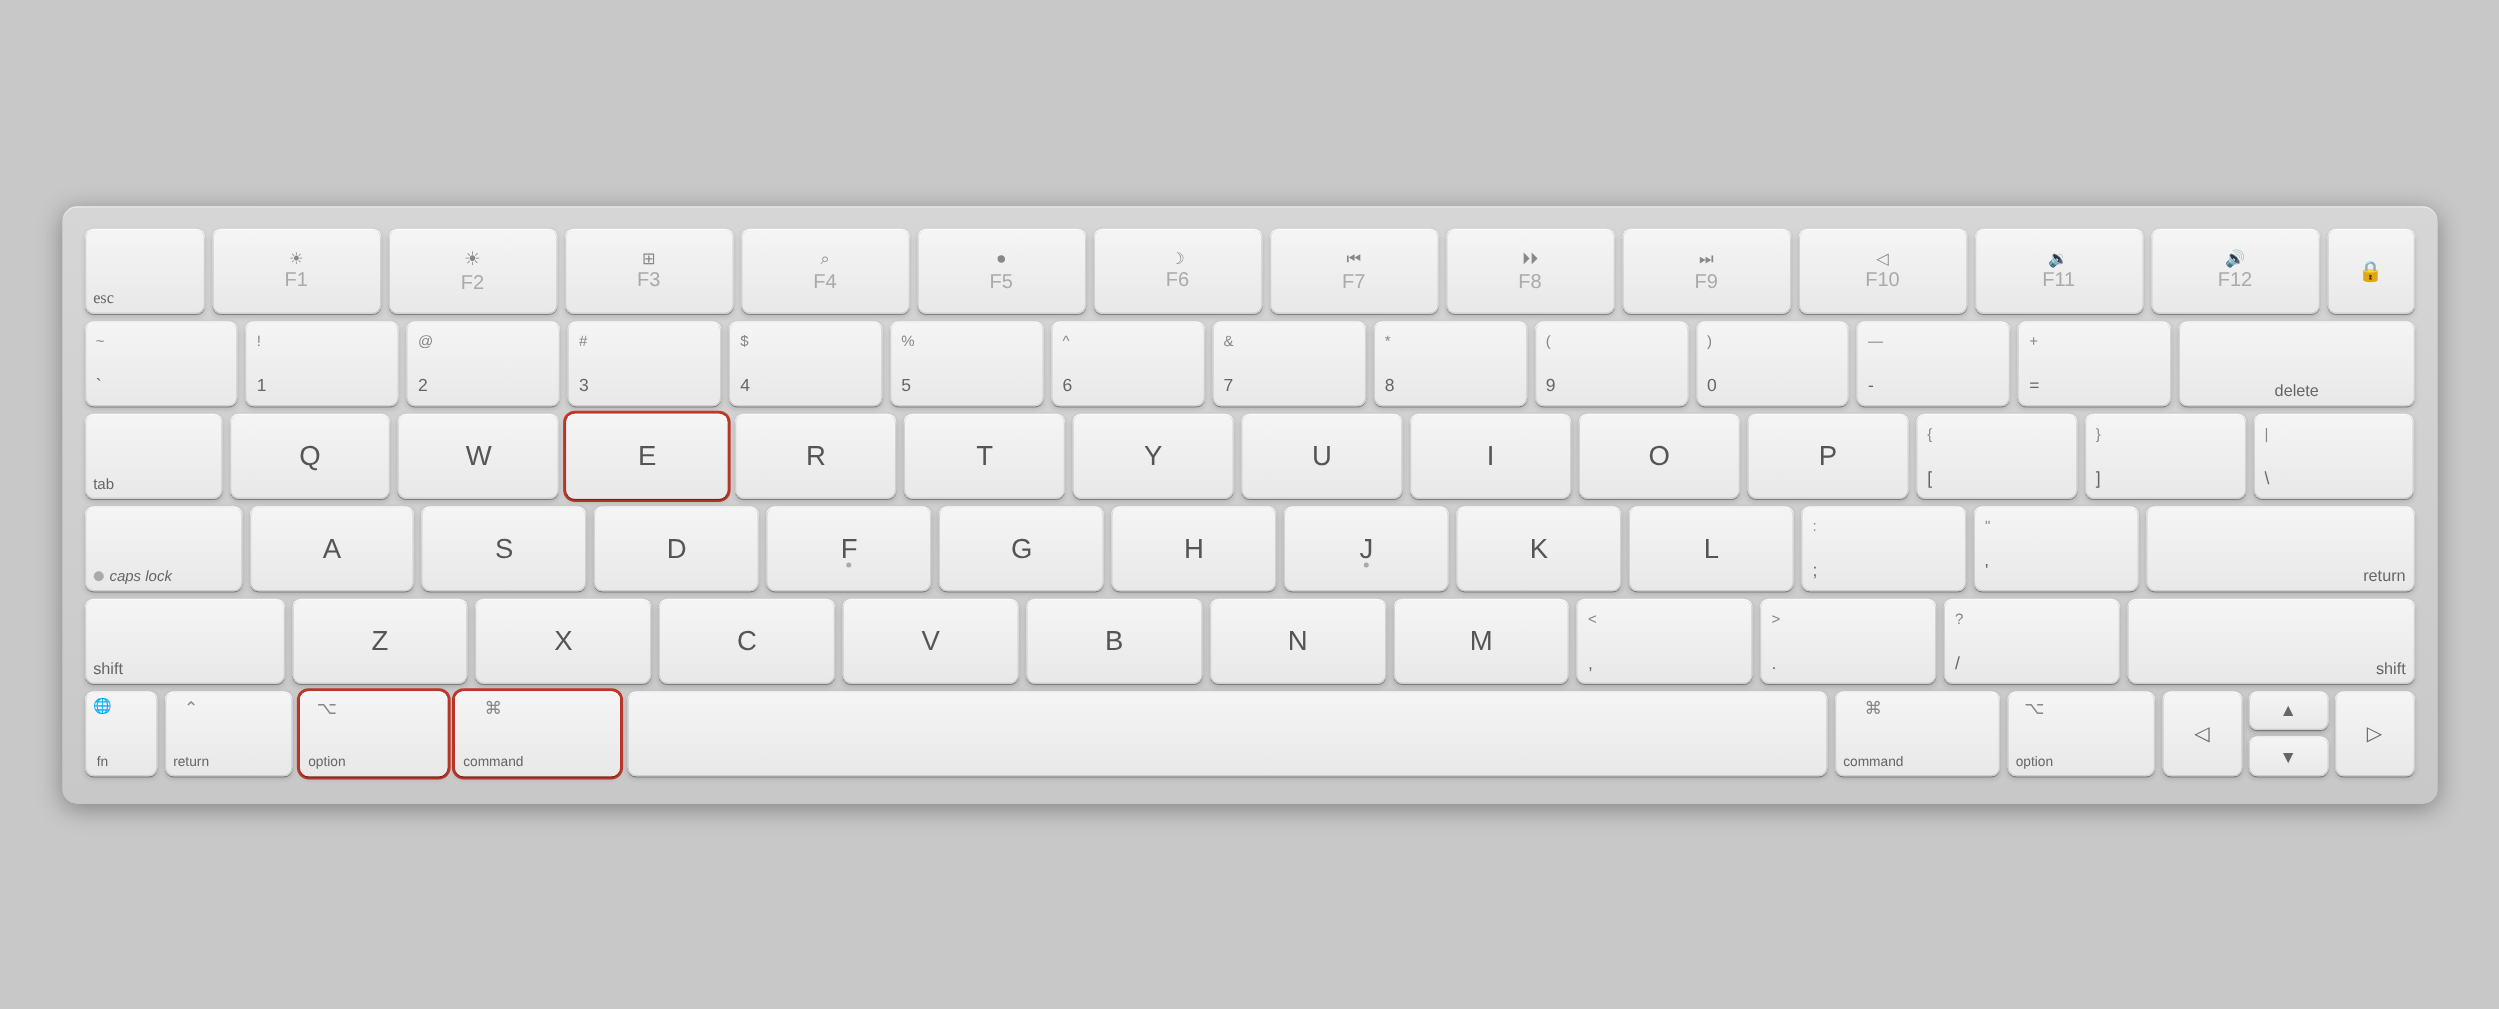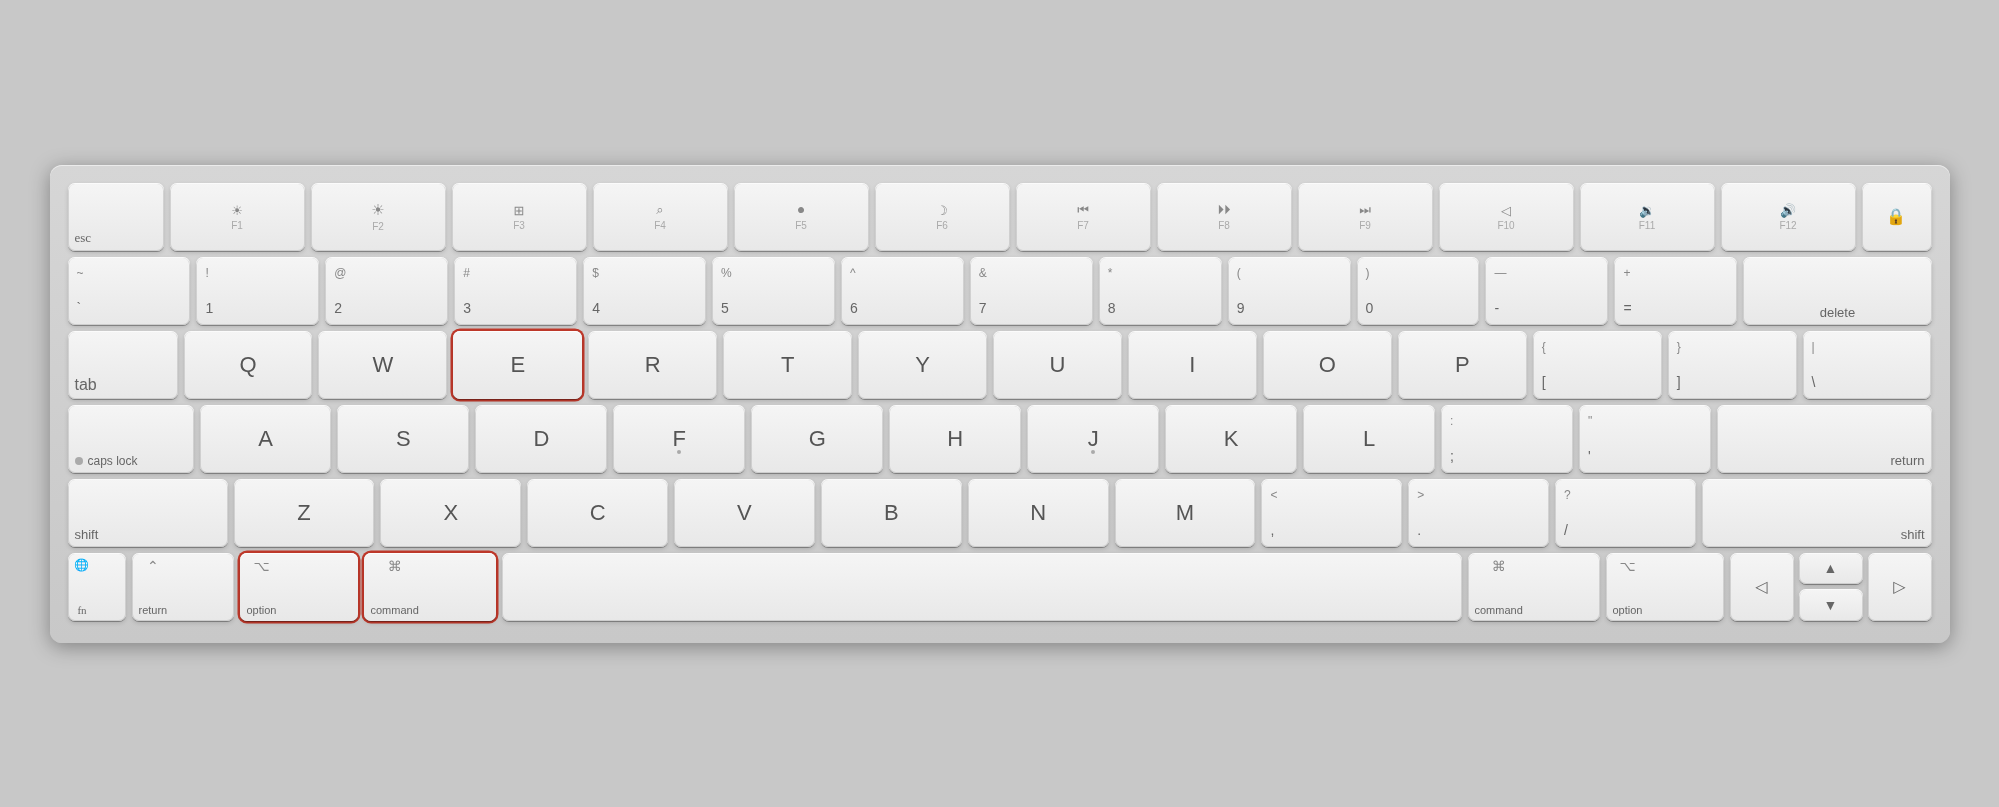--- a/index.html
+++ b/index.html
@@ -81,21 +81,21 @@
 
     
     .key.num { flex: 1; }
     .key.delete-key { flex: 1.6; align-items: center; justify-content: flex-end; }
 
     
     .key.tab { width: 110px; align-items: flex-start; justify-content: flex-end; }
     .key.letter { flex: 1; align-items: center; justify-content: center; }
 
     
-    .key.caps { width: 126px; align-items: flex-start; justify-content: flex-end; }
+    .key.caps { width: 126px; align-items: flex-start; justify-content: flex-end; font-style: italic; }
     .key.return-key { flex: 1.7; align-items: flex-end; justify-content: flex-end; }
 
     
     .key.shift-l { width: 160px; align-items: flex-start; justify-content: flex-end; }
     .key.shift-r { flex: 1.7; align-items: flex-end; justify-content: flex-end; }
 
     
     .key.fn { width: 56px; }
     .key.control { width: 96px; }
     .key.option-key { width: 116px; }
@@ -130,21 +130,21 @@
       height: 100%;
       gap: 2px;
     }
 
     .fkey-symbol {
       font-size: 13px;
       color: #888;
     }
 
     .fkey-label {
-      font-size: 10px;
+      font-size: 16px;
       color: #aaa;
     }
 
     .two-char {
       display: flex;
       flex-direction: column;
       align-items: flex-start;
       width: 100%;
       height: 100%;
       padding: 4px 2px;
@@ -326,21 +326,21 @@
         <div class="two-char-bottom">=</div>
       </div>
     </div>
     <div class="key delete-key">
       <div style="font-size:13px; color:#666; margin-top:auto;">delete</div>
     </div>
   </div>
 
   <div class="key-row">
     <div class="key tab">
-      <div style="font-size:16px; color:#666;">tab</div>
+      <div style="font-size:12px; color:#666;">tab</div>
     </div>
     <div class="key letter">
       <div class="key-main">Q</div>
     </div>
     <div class="key letter">
       <div class="key-main">W</div>
     </div>
     <div class="key letter highlighted">
       <div class="key-main">E</div>
     </div>
@@ -487,21 +487,21 @@
     </div>
     <div class="key shift-r">
       <div style="font-size:13px; color:#666; margin-top:auto; margin-left:auto;">shift</div>
     </div>
   </div>
 
   <div class="key-row">
     <div class="key fn" style="width:58px;">
       <div style="display:flex; flex-direction:column; justify-content:space-between; height:100%;">
         <div style="font-size:12px; color:#888; text-align:center;">🌐</div>
-        <div style="font-size:11px; color:#666; text-align:center;font-family:Liberation Serif, serif;">fn</div>
+        <div style="font-size:11px; color:#666; text-align:center;">fn</div>
       </div>
     </div>
     <div class="key control" style="width:102px;">
       <div style="display:flex; flex-direction:column; justify-content:space-between; height:100%;">
         <div style="font-size:14px; color:#888; text-align:center;">⌃</div>
         <div style="font-size:11px; color:#666; text-align:center;">return</div>
       </div>
     </div>
     <div class="key option-key highlighted" style="width:118px;">
       <div style="display:flex; flex-direction:column; justify-content:space-between; height:100%;">

